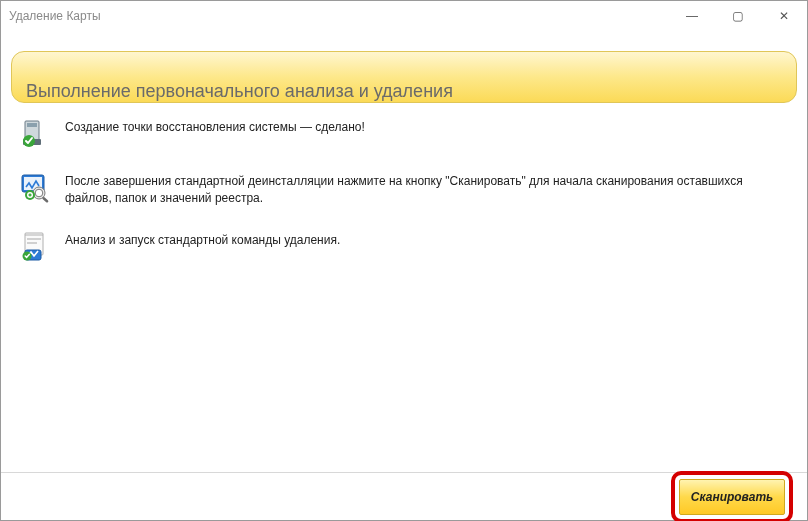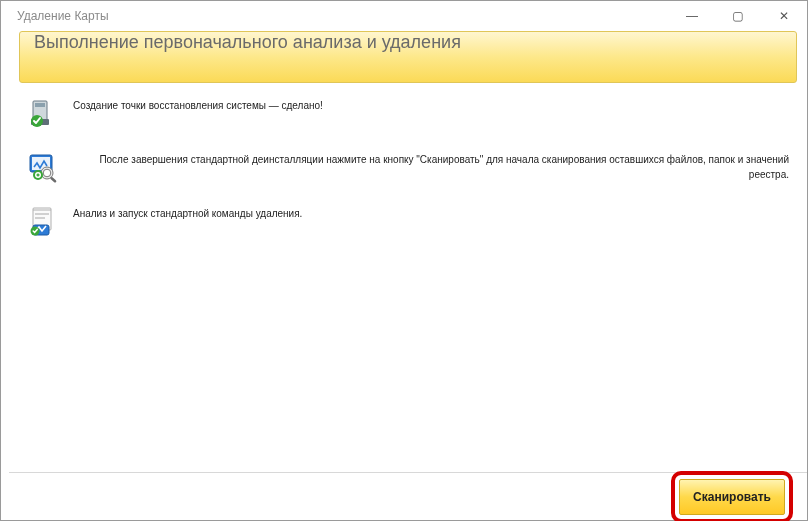--- a/index.html
+++ b/index.html
@@ -13,21 +13,20 @@
     overflow: hidden;
   }
   .window {
     width: 808px;
     height: 521px;
     border: 1px solid #9a9a9a;
     background: #fff;
     position: relative;
     display: flex;
     flex-direction: column;
-    padding-left: 8px;
   }
   .titlebar {
     height: 30px;
     background: #fff;
     display: flex;
     align-items: center;
     border-bottom: 0;
     font-size: 12px;
     color: #8a8a8a;
     padding-left: 8px;
@@ -38,27 +37,27 @@
     height: 30px;
     display: flex;
     align-items: center;
     justify-content: center;
     color: #555;
     font-size: 12px;
     font-family: Arial, sans-serif;
   }
 
   .header-band {
-    margin: 0 10px 0 10px;
+    margin: 20px 10px 0 10px;
     height: 52px;
     background: linear-gradient(#fff6cf, #fde88a 50%, #fbda57);
     border: 1px solid #e0c658;
-    border-radius: 3px;
-    display: flex;
-    align-items: flex-start;
+    border-radius: 13px;
+    display: flex;
+    align-items: flex-end;
     padding: 0 14px;
   }
   .header-band .header-text {
     font-size: 18px;
     color: #6a6a6a;
     font-weight: 400;
   }
 
   .content {
     flex: 1;
@@ -69,25 +68,24 @@
     align-items: flex-start;
     gap: 14px;
     margin-bottom: 22px;
   }
   .step .icon {
     width: 32px;
     height: 32px;
     flex-shrink: 0;
   }
   .step .text {
-    font-size: 10px;
+    font-size: 12px;
     color: #222;
     line-height: 1.45;
     padding-top: 2px;
-    text-align: right;
   }
 
   .footer {
     height: 48px;
     border-top: 1px solid #d8d8d8;
     display: flex;
     align-items: center;
     justify-content: flex-end;
     padding-right: 14px;
     gap: 10px;
@@ -97,20 +95,21 @@
     height: 36px;
     border: 1px solid #b0b0b0;
     background: linear-gradient(#fcfcfc, #ececec);
     font-size: 12px;
     color: #222;
     display: flex;
     align-items: center;
     justify-content: center;
     border-radius: 2px;
     cursor: pointer;
+    font-style: italic;
   }
   .btn.primary {
     background: linear-gradient(#fff3b0, #ffd94a 50%, #ffc926);
     border: 1px solid #d0a81f;
     font-weight: 700;
   }
   .highlight-frame {
     border: 4px solid #d40000;
     border-radius: 10px;
     padding: 4px;

